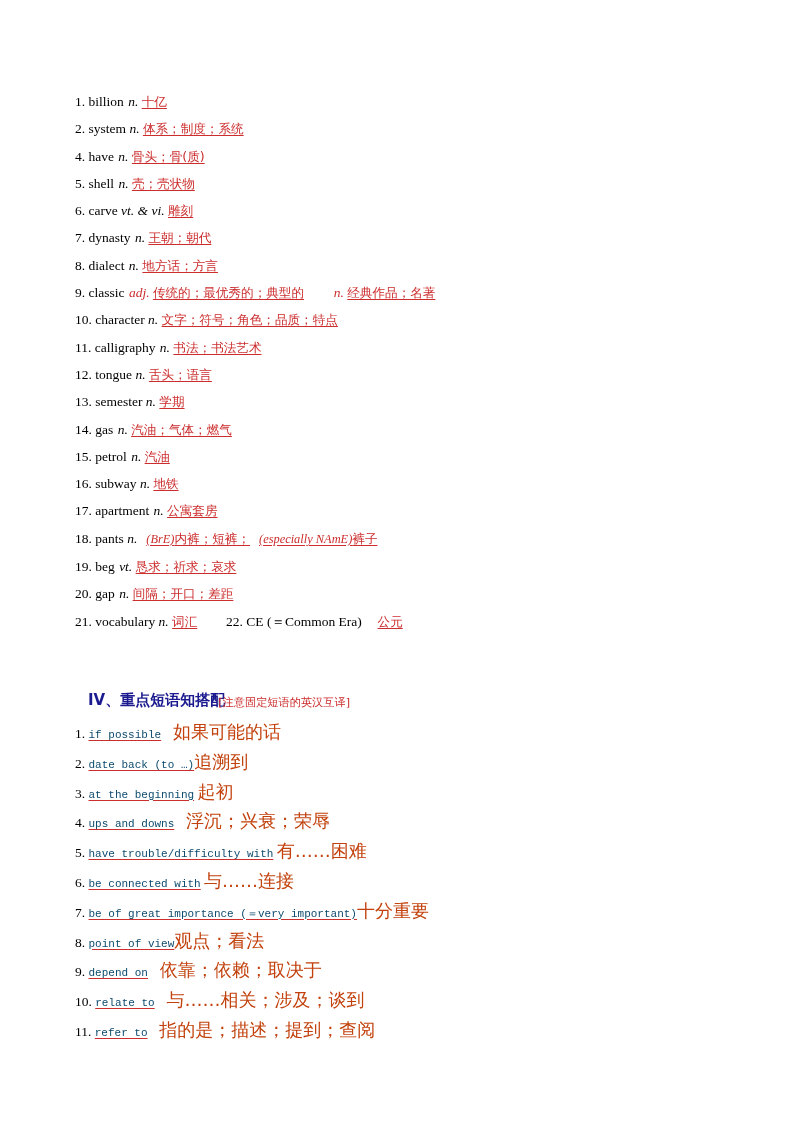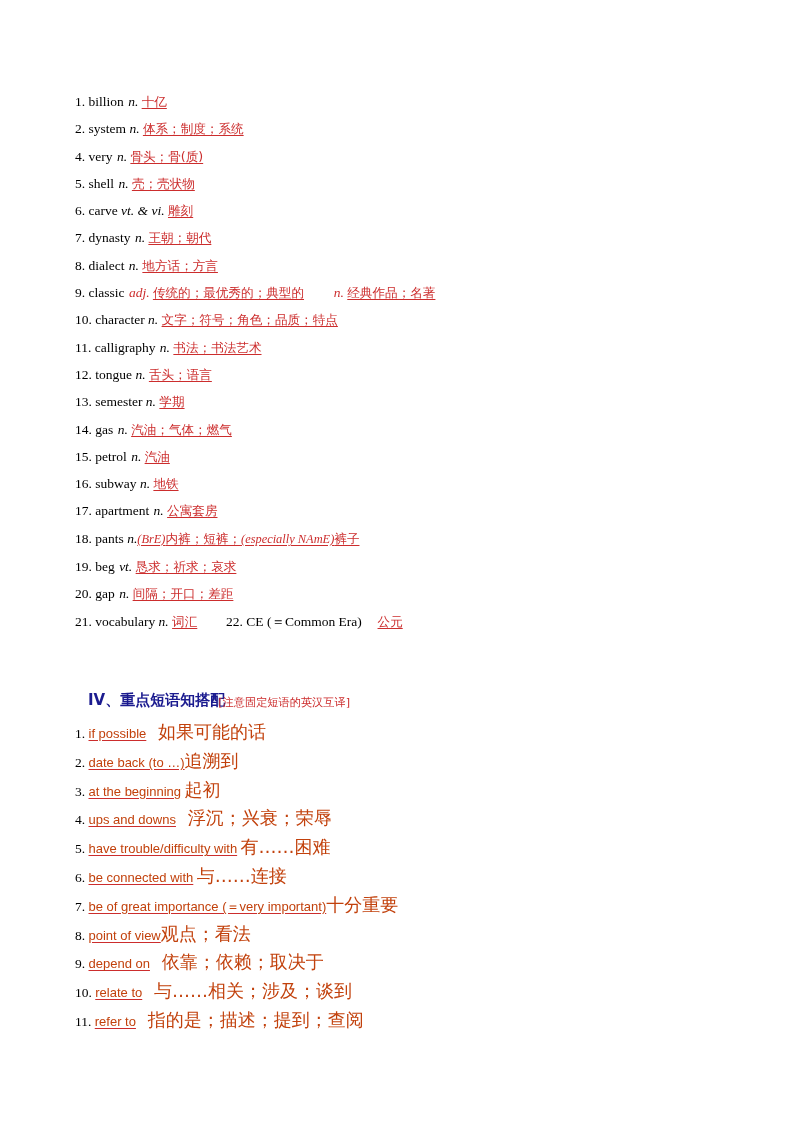--- a/index.html
+++ b/index.html
@@ -63,20 +63,21 @@
     text-decoration: underline;
     text-decoration-color: #cc2d2d;
     text-underline-offset: 2px;
     font-family: "DejaVu Sans", sans-serif;
     font-size: 12.6px;
   }
   .meaning .reg {
     font-style: italic;
     font-family: "Liberation Serif", "DejaVu Serif", serif;
     font-size: 12.4px;
+    margin-left: 9px;
   }
   .gap-sep {
     display: inline-block;
     width: 22px;
   }
   .gap-sep-sm {
     display: inline-block;
     width: 9px;
   }
 
@@ -110,26 +111,26 @@
     top: 719px;
     width: 660px;
   }
   .phrase-row {
     font-size: 13.5px;
     line-height: 26.8px;
     white-space: nowrap;
     color: #000000;
   }
   .phrase-en {
-    color: #c2410c;
+    color: #0c4a6e;
     text-decoration: underline;
     text-decoration-color: #cc2d2d;
     text-underline-offset: 2px;
-    font-family: Liberation Sans, sans-serif;
-    font-size: 13px;
+    font-family: Liberation Mono, monospace;
+    font-size: 11px;
   }
   .phrase-zh {
     color: #c2410c;
     font-family: "DejaVu Sans", sans-serif;
     font-size: 18px;
   }
   .sp {
     display: inline-block;
     width: 5px;
   }
@@ -151,21 +152,21 @@
     <div class="word-row">
       <span class="num">2.</span>
       <span class="headword">system</span>
       <span class="pos tight">n.</span>
       <span class="meaning">体系；制度；系统</span>
     </div>
 
 
     <div class="word-row">
       <span class="num">4.</span>
-      <span class="headword">very</span>
+      <span class="headword">have</span>
       <span class="pos">n.</span>
       <span class="meaning">骨头；骨(质)</span>
     </div>
 
     <div class="word-row">
       <span class="num">5.</span>
       <span class="headword">shell</span>
       <span class="pos">n.</span>
       <span class="meaning">壳；壳状物</span>
     </div>

